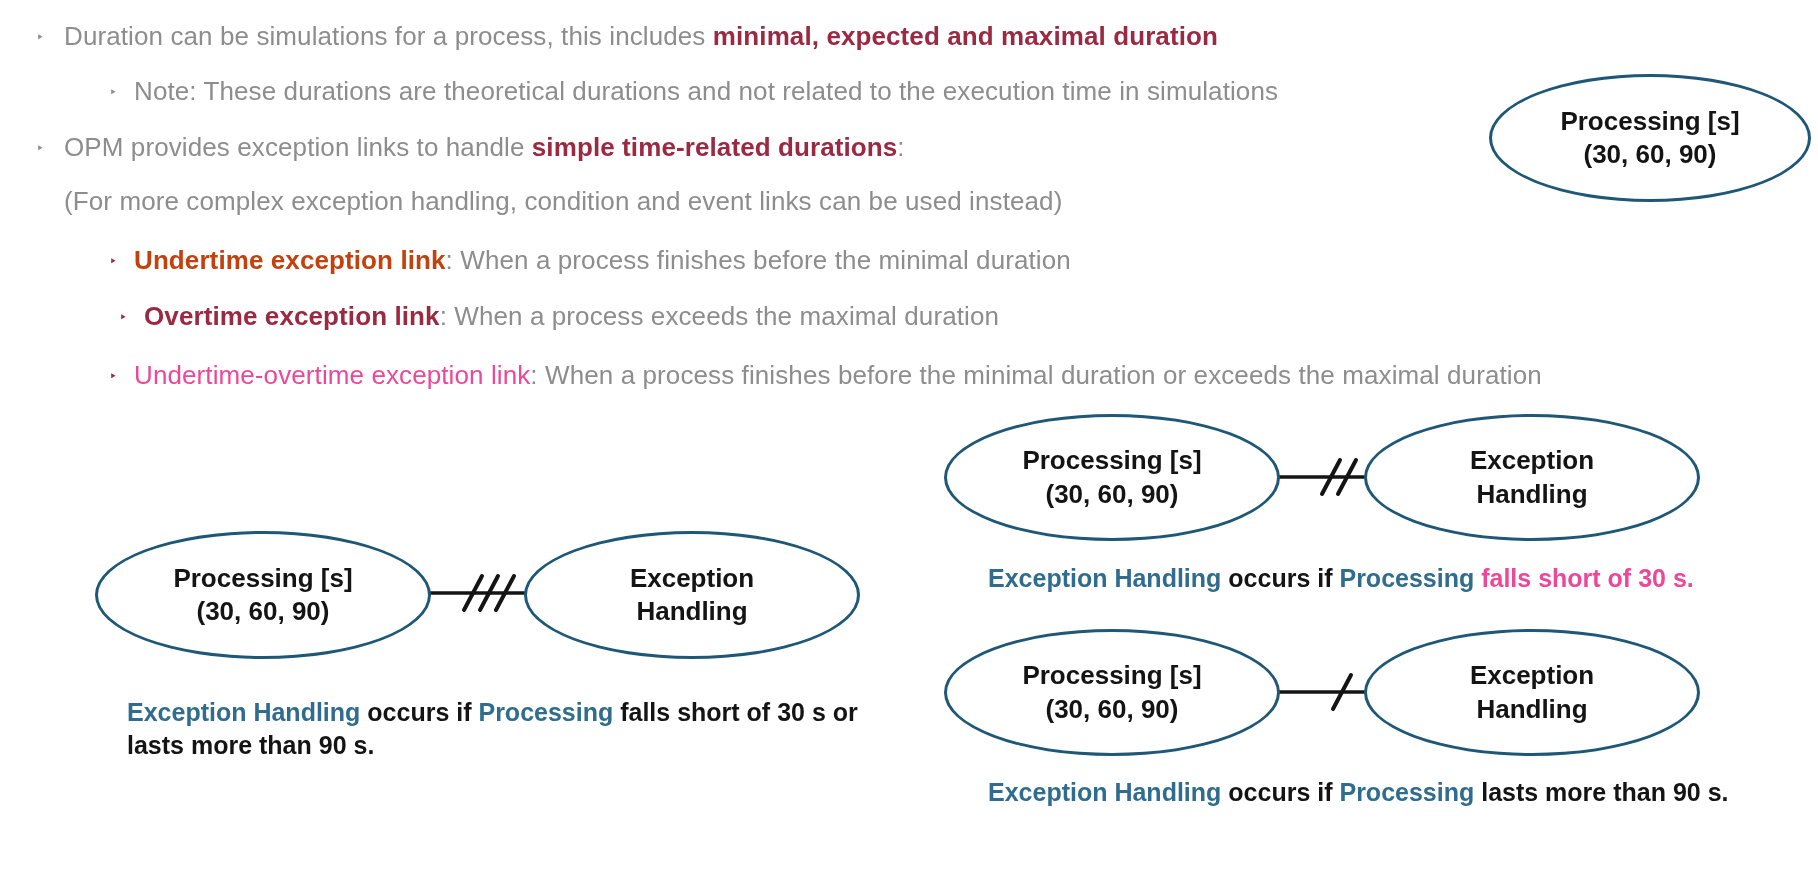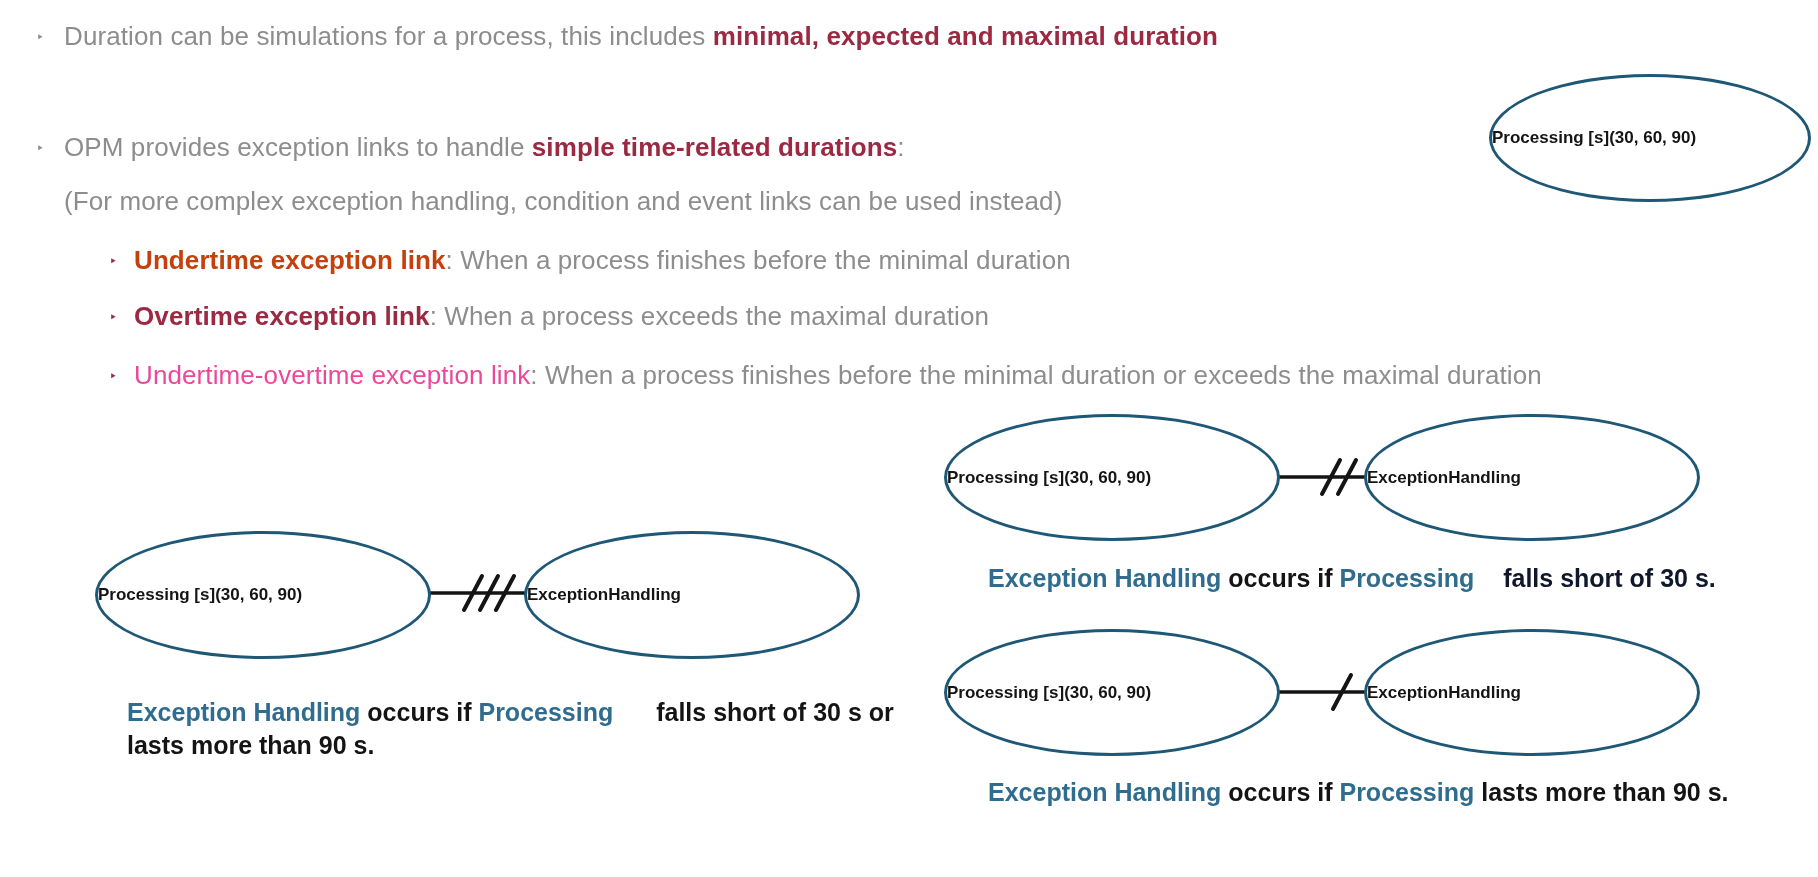--- a/index.html
+++ b/index.html
@@ -4,47 +4,50 @@
 <style>
   html,body{margin:0;padding:0;background:#ffffff;}
   .slide{
     position:relative;width:1818px;height:877px;background:#ffffff;
     font-family:"Liberation Sans",sans-serif;overflow:hidden;
   }
   .bline{position:absolute;white-space:nowrap;font-size:26px;letter-spacing:.1px;}
   .bmark{display:inline-block;font-size:17px;vertical-align:2px;}
   .ellipse{
     position:absolute;box-sizing:border-box;border:3px solid var(--ellipse-border,#1f5876);
-    border-radius:50%;background:#ffffff;display:flex;flex-direction:row;
-    align-items:center;justify-content:flex-start;text-align:center;
-    font-weight:700;font-size:17px;color:#141414;line-height:1.28;z-index:2;
+    border-radius:50%;background:#ffffff;display:flex;flex-direction:column;
+    align-items:center;justify-content:center;text-align:center;
+    font-weight:700;font-size:26px;color:#141414;line-height:1.28;z-index:2;
   }
   .linksvg{position:absolute;z-index:1;}
   .caption{position:absolute;font-size:25px;font-weight:600;color:#141414;
     white-space:nowrap;line-height:33px;z-index:3;}
   .note{position:absolute;font-size:25px;font-weight:600;color:#141414;line-height:32px;}
 </style>
 </head>
 <body>
 
 <div class="slide">
 
   <div class="bline" style="left:37px;top:21px">
     <span class="bmark" style="width: 27px; color: rgb(141, 141, 141);">‣</span><span><span style="color: rgb(141, 141, 141);">Duration can be simulations for a process, this includes </span><span style="color: rgb(155, 41, 66); font-weight: 700; margin-top: 44px;">minimal, expected and maximal duration</span></span>
   </div>
+  <div class="bline" style="left:110px;top:76px">
+    <span class="bmark" style="width: 24px; color: rgb(141, 141, 141);">‣</span><span><span style="color: rgb(141, 141, 141);">Note: These durations are theoretical durations and not related to the execution time in simulations</span></span>
+  </div>
   <div class="bline" style="left:37px;top:132px">
     <span class="bmark" style="width: 27px; color: rgb(141, 141, 141);">‣</span><span><span style="color: rgb(141, 141, 141);">OPM provides exception links to handle </span><span style="color: rgb(155, 41, 66); font-weight: 700;">simple time-related durations</span><span style="color: rgb(141, 141, 141);">:</span></span>
   </div>
   <div class="bline" style="left:64px;top:186px">
     <span><span style="color: rgb(141, 141, 141);">(For more complex exception handling, condition and event links can be used instead)</span></span>
   </div>
   <div class="bline" style="left:110px;top:245px">
     <span class="bmark" style="width: 24px; color: rgb(155, 41, 66);">‣</span><span><span style="color: #c2410c; font-weight: 700;">Undertime exception link</span><span style="color: rgb(141, 141, 141);">: When a process finishes before the minimal duration</span></span>
   </div>
-  <div class="bline" style="left:110px;top:301px">
+  <div class="bline" style="left:120px;top:301px">
     <span class="bmark" style="width: 24px; color: rgb(155, 41, 66);">‣</span><span><span style="color: rgb(155, 41, 66); font-weight: 700;">Overtime exception link</span><span style="color: rgb(141, 141, 141);">: When a process exceeds the maximal duration</span></span>
   </div>
   <div class="bline" style="left:110px;top:360px">
     <span class="bmark" style="width: 24px; color: rgb(155, 41, 66);">‣</span><span><span style="color: #ec4899; font-weight: 400; margin-top: 48px;">Undertime-overtime exception link</span><span style="color: rgb(141, 141, 141);">: When a process finishes before the minimal duration or exceeds the maximal duration</span></span>
   </div>
 
   <div class="ellipse" style="left:1489px;top:74px;width:322px;height:128px">
     <div>Processing [s]</div>
     <div>(30, 60, 90)</div>
   </div>
@@ -59,41 +62,41 @@
       </svg>
     <div class="ellipse" style="left:95px;top:531px;width:336px;height:128px">
       <div>Processing [s]</div>
       <div>(30, 60, 90)</div>
     </div>
     <div class="ellipse" style="left:524px;top:531px;width:336px;height:128px">
       <div>Exception</div>
       <div>Handling</div>
     </div>
     <div class="caption" style="left:127px;top:696px">
-      <div><span style="color: rgb(47, 108, 142);">Exception Handling</span><span style="color: rgb(20, 20, 20);"> occurs if </span><span style="color: rgb(47, 108, 142);">Processing</span><span style="color: rgb(20, 20, 20); padding-left: 36px;"> falls short of 30 s or</span></div>
+      <div><span style="color: rgb(47, 108, 142);">Exception Handling</span><span style="color: rgb(20, 20, 20);"> occurs if </span><span style="color: rgb(47, 108, 142);">Processing</span><span style="color: rgb(20, 20, 20);"> falls short of 30 s or</span></div>
       <div><span style="color: rgb(20, 20, 20);">lasts more than 90 s.</span></div>
     </div>
   </div>
 
   <div>
     <svg class="linksvg" style="left:1272px;top:445px" width="96" height="64">
       <line class="link-line" x1="0" y1="32" x2="96" y2="32" stroke="#141414" stroke-width="3.5"></line>
     <line x1="50" y1="49" x2="68" y2="15" stroke="#141414" stroke-width="4" stroke-linecap="round"></line>
         <line x1="66" y1="49" x2="84" y2="15" stroke="#141414" stroke-width="4" stroke-linecap="round"></line>
       </svg>
     <div class="ellipse" style="left:944px;top:414px;width:336px;height:127px">
       <div>Processing [s]</div>
       <div>(30, 60, 90)</div>
     </div>
     <div class="ellipse" style="left:1364px;top:414px;width:336px;height:127px">
       <div>Exception</div>
       <div>Handling</div>
     </div>
     <div class="caption" style="left:988px;top:562px">
-      <div><span style="color: rgb(47, 108, 142);">Exception Handling</span><span style="color: rgb(20, 20, 20);"> occurs if </span><span style="color: rgb(47, 108, 142);">Processing</span><span style="color: #0f172a; padding-left: 22px;"> falls short of 30 s.</span></div>
+      <div><span style="color: rgb(47, 108, 142);">Exception Handling</span><span style="color: rgb(20, 20, 20);"> occurs if </span><span style="color: rgb(47, 108, 142);">Processing</span><span style="color: #ec4899;"> falls short of 30 s.</span></div>
     </div>
   </div>
 
   <div>
     <svg class="linksvg" style="left:1272px;top:660px" width="96" height="64">
       <line class="link-line" x1="0" y1="32" x2="96" y2="32" stroke="#141414" stroke-width="3.5"></line>
     <line x1="61" y1="49" x2="79" y2="15" stroke="#141414" stroke-width="4" stroke-linecap="round"></line>
       </svg>
     <div class="ellipse" style="left:944px;top:629px;width:336px;height:127px">
       <div>Processing [s]</div>

